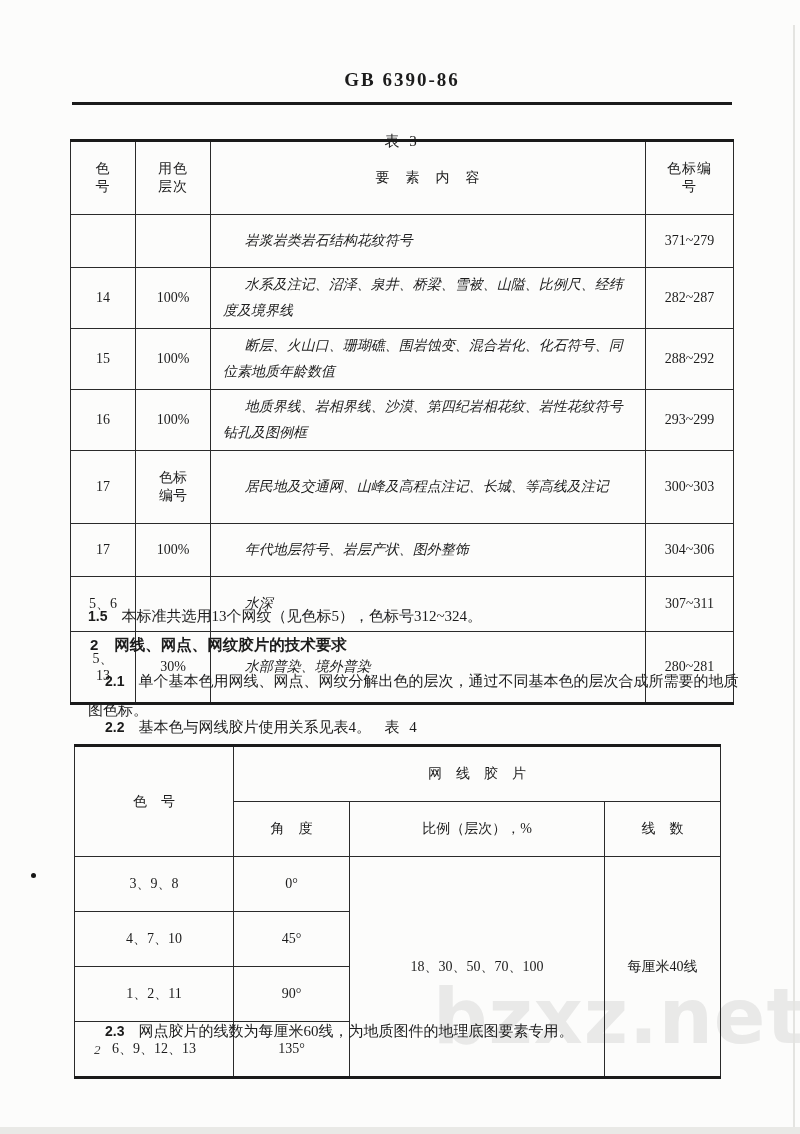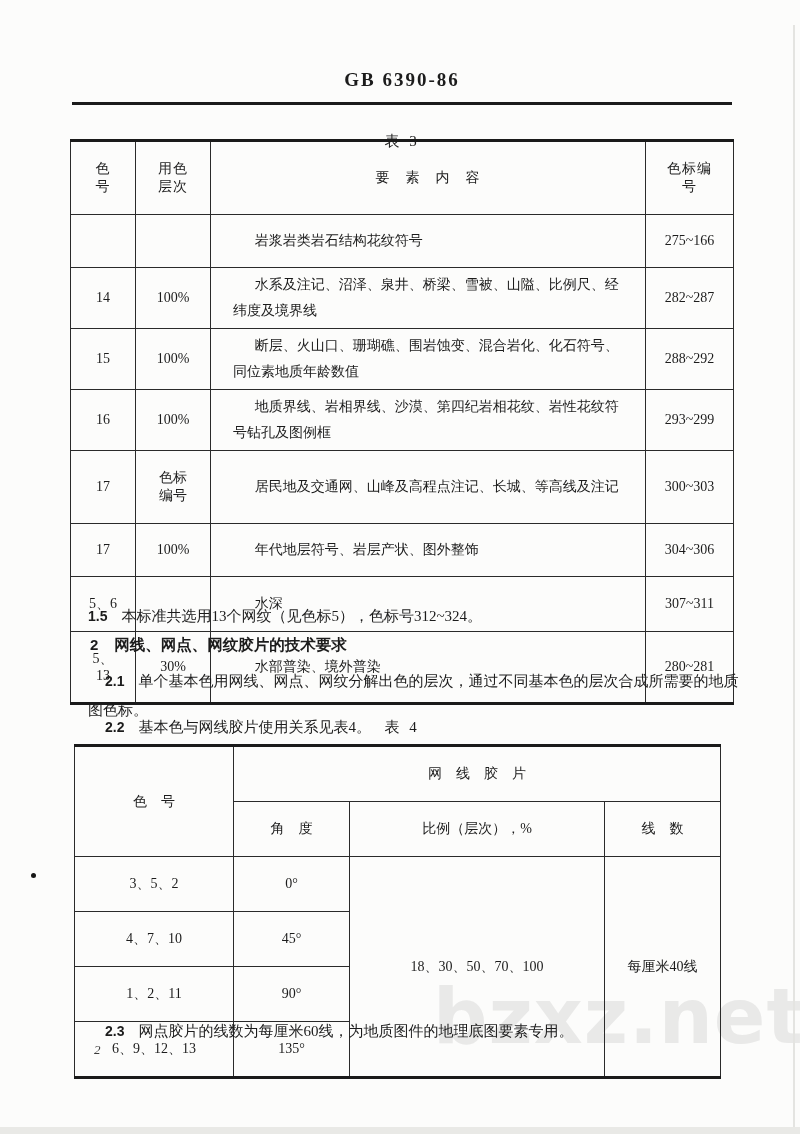--- a/index.html
+++ b/index.html
@@ -34,21 +34,21 @@
 
   table{border-collapse:collapse;table-layout:fixed;position:absolute;background:transparent;}
   td,th{border:1.5px solid #2a2a2a;font-weight:normal;font-size:14px;
         text-align:center;vertical-align:middle;padding:18px;overflow:hidden;}
   .t3{left:70px;top:139px;width:663px;
       border-top:3px solid #1a1a1a;border-bottom:3px solid #1a1a1a;}
   .t4{left:74px;top:744px;width:646px;
       border-top:3px solid #1a1a1a;border-bottom:3px solid #1a1a1a;}
   .t3 th{letter-spacing:1px;}
   .t3 td.content{
-    text-align:left;padding:4px 14px 4px 22px;text-indent:1.55em;line-height:26px;
+    text-align:left;padding:4px 14px 4px 12px;text-indent:1.55em;line-height:26px;font-style:italic;
   }
   .h44{height:44px;} .h43{height:43px;} .h61{height:61px;} .h60{height:60px;}
   .h41{height:41px;} .h42{height:42px;}
 
   .para{position:absolute;left:72px;width:662px;margin:16px;font-size:15px;line-height:29px;}
   .para .num{font-weight:bold;margin-right:14px;font-family:"Liberation Sans","DejaVu Sans",sans-serif;font-size:14px;}
   .indent{text-indent:17px;}
   .p15{top:586px;}
   .sec2{position:absolute;left:74px;top:619px;margin:16px;font-size:15.5px;font-weight:bold;}
   .sec2 .num{margin-right:16px;font-family:"Liberation Sans","DejaVu Sans",sans-serif;font-size:15px;}
@@ -88,21 +88,21 @@
           <th>用色层次</th>
           <th>要　素　内　容</th>
           <th>色标编号</th>
         </tr>
       </thead>
       <tbody>
         <tr class="h44">
           <td></td>
           <td></td>
           <td class="content">岩浆岩类岩石结构花纹符号</td>
-          <td>275~166</td>
+          <td>371~279</td>
         </tr>
         <tr class="h61">
           <td>14</td>
           <td>100%</td>
           <td class="content">水系及注记、沼泽、泉井、桥梁、雪被、山隘、比例尺、经纬度及境界线</td>
           <td>282~287</td>
         </tr>
         <tr class="h60">
           <td>15</td>
           <td>100%</td>
@@ -165,21 +165,21 @@
           <th colspan="3">网　线　胶　片</th>
         </tr>
         <tr class="h41">
           <th>角　度</th>
           <th>比例（层次），%</th>
           <th>线　数</th>
         </tr>
       </thead>
       <tbody>
         <tr class="h41">
-          <td>3、5、2</td>
+          <td>3、9、8</td>
           <td>0°</td>
           <td rowspan="4">18、30、50、70、100</td>
           <td rowspan="4">每厘米40线</td>
         </tr>
         <tr class="h42">
           <td>4、7、10</td>
           <td>45°</td>
         </tr>
         <tr class="h42">
           <td>1、2、11</td>

